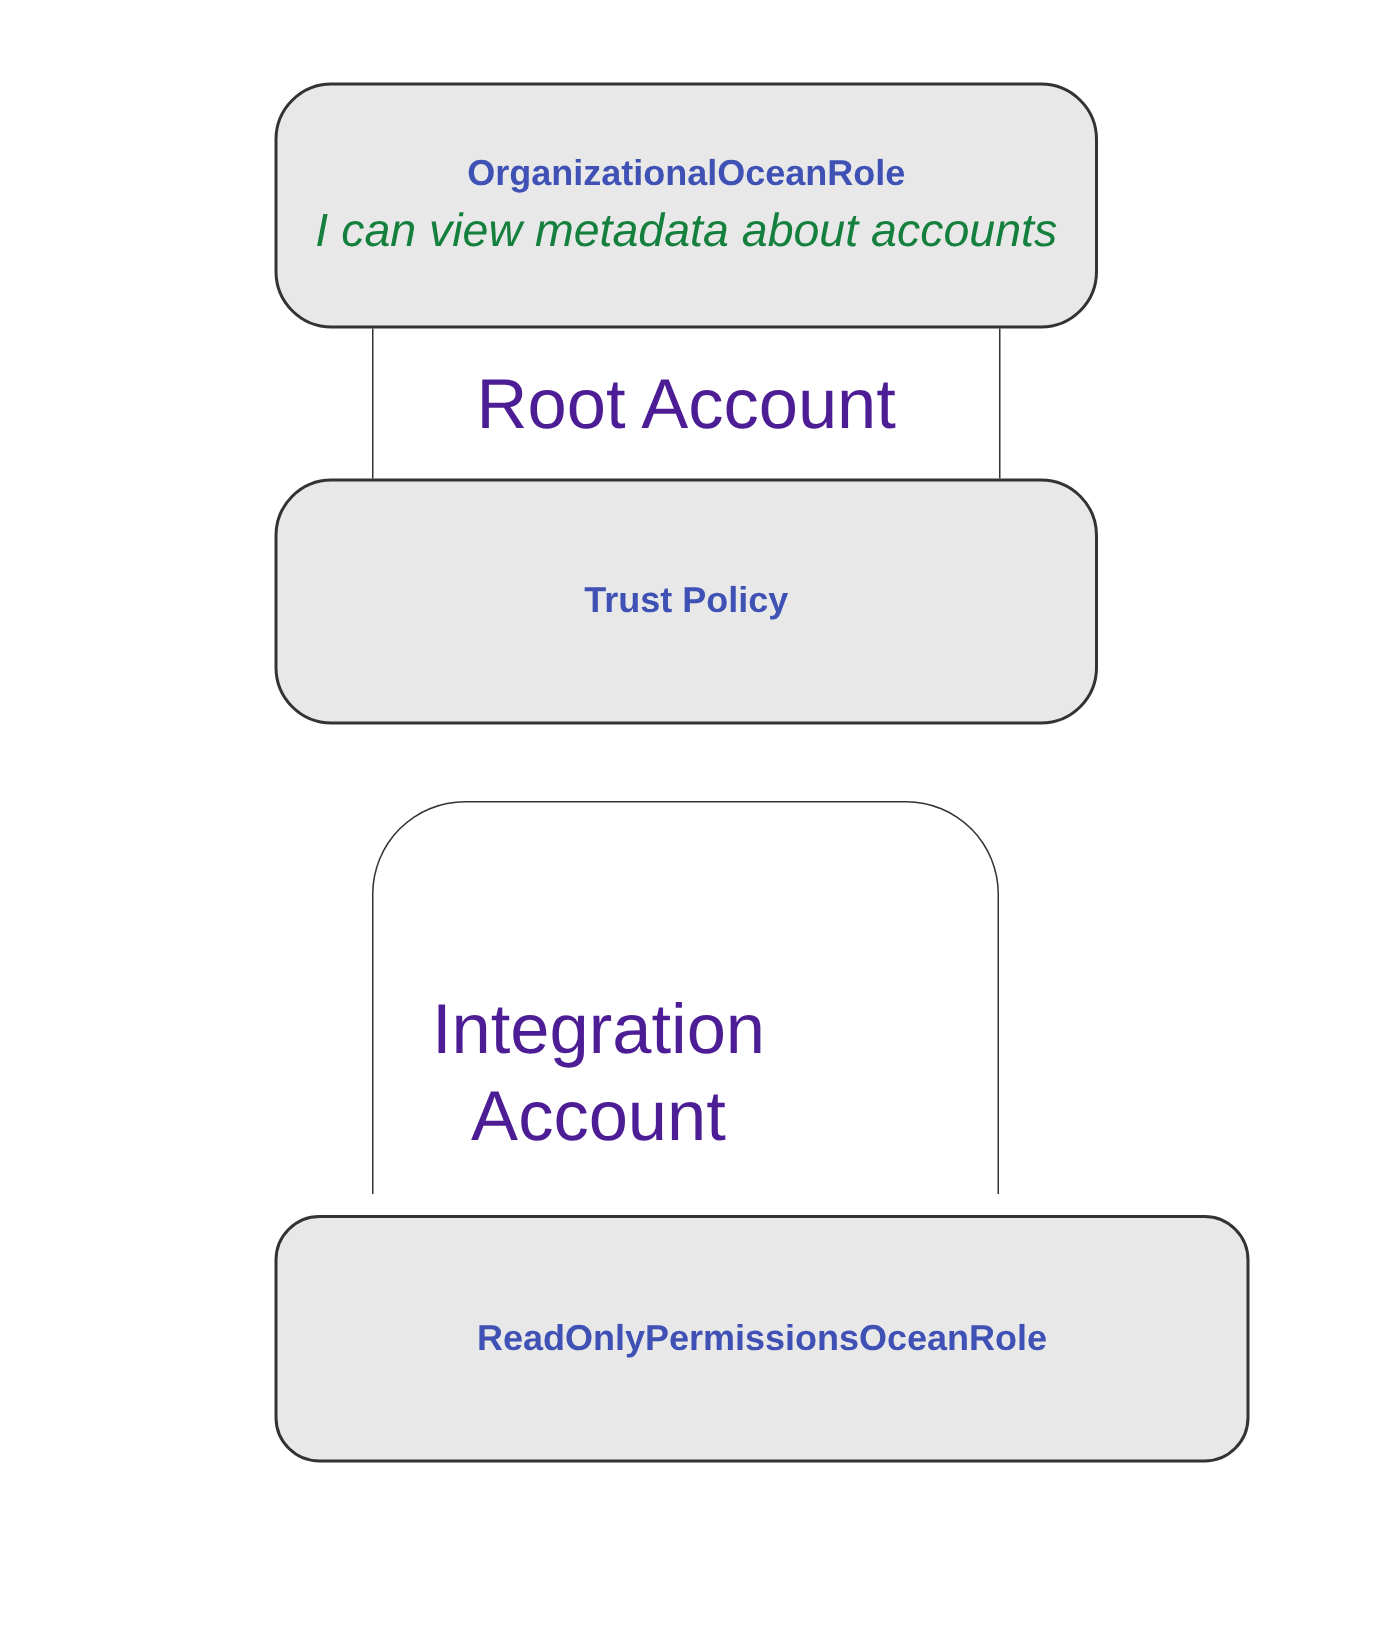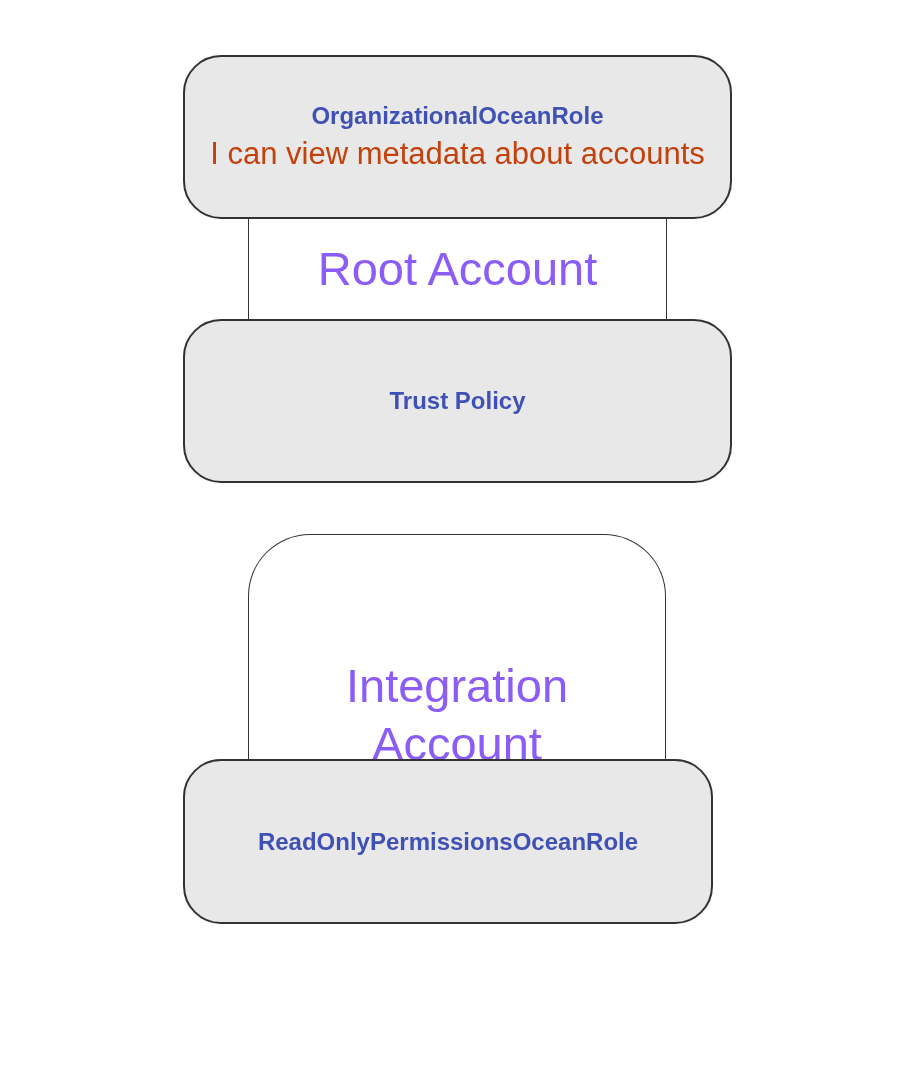--- a/index.html
+++ b/index.html
@@ -35,68 +35,68 @@
     text-align: center;
   }
   .node .node-title {
     color: #3f51b5;
     font-weight: bold;
     font-size: 24px;
     line-height: 1.15;
     white-space: nowrap;
   }
   .node .node-desc {
-    color: #c2410c;
+    color: #15803d;
+    font-style: italic;
     font-size: 31px;
     line-height: 1.15;
     white-space: nowrap;
   }
 
   #node-organizational { top: 55px; }
   #node-trust          { top: 319px; }
-  #node-readonly       { top: 759px; height: 165px; width: 530px; }
+  #node-readonly       { top: 810px; height: 165px; width: 650px; border-radius: 30px; }
 
   
   .root-frame {
     position: absolute;
     left: 248px;
     top: 219px;
     width: 419px;
     height: 100px;
     box-sizing: border-box;
     border-left: 1.5px solid #333333;
     border-right: 1.5px solid #333333;
     background: #ffffff;
     display: flex;
     align-items: center;
     justify-content: center;
     z-index: 1;
   }
   .account-label {
-    color: #8b5cf6;
+    color: #4c1d95;
     font-size: 47px;
     line-height: 1.25;
     text-align: center;
   }
 
   
   .integration-container {
     position: absolute;
     left: 248px;
     top: 534px;
     width: 418px;
     height: 262px;
     box-sizing: border-box;
     background: #ffffff;
     border: 1.5px solid #333333;
     border-bottom: none;
     border-radius: 62px 62px 0 0;
     display: flex;
     align-items: flex-end;
-    justify-content: center;
     z-index: 1;
   }
   .integration-container .account-label {
     width: 300px;
     padding-bottom: 22px;
   }
 </style>
 </head>
 <body>
 

